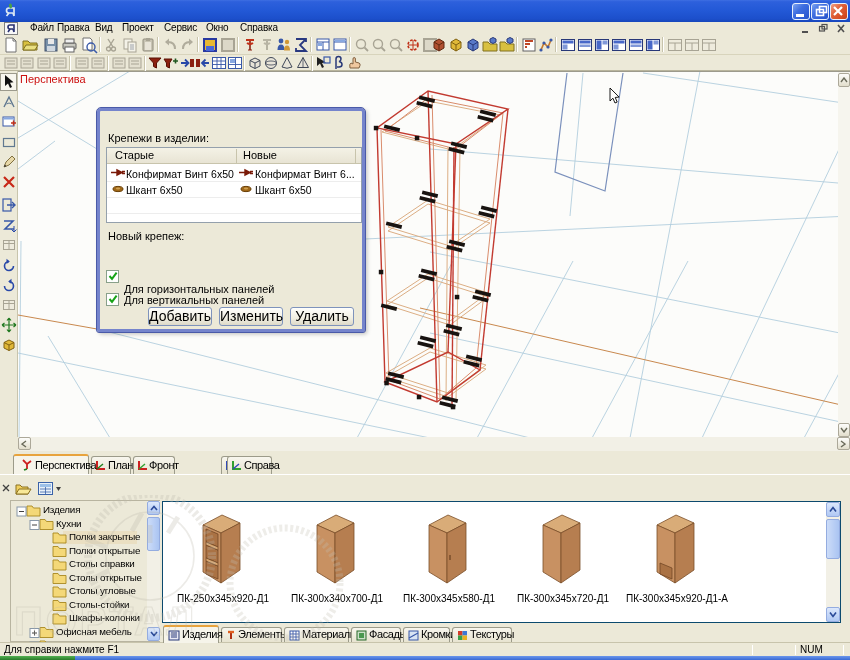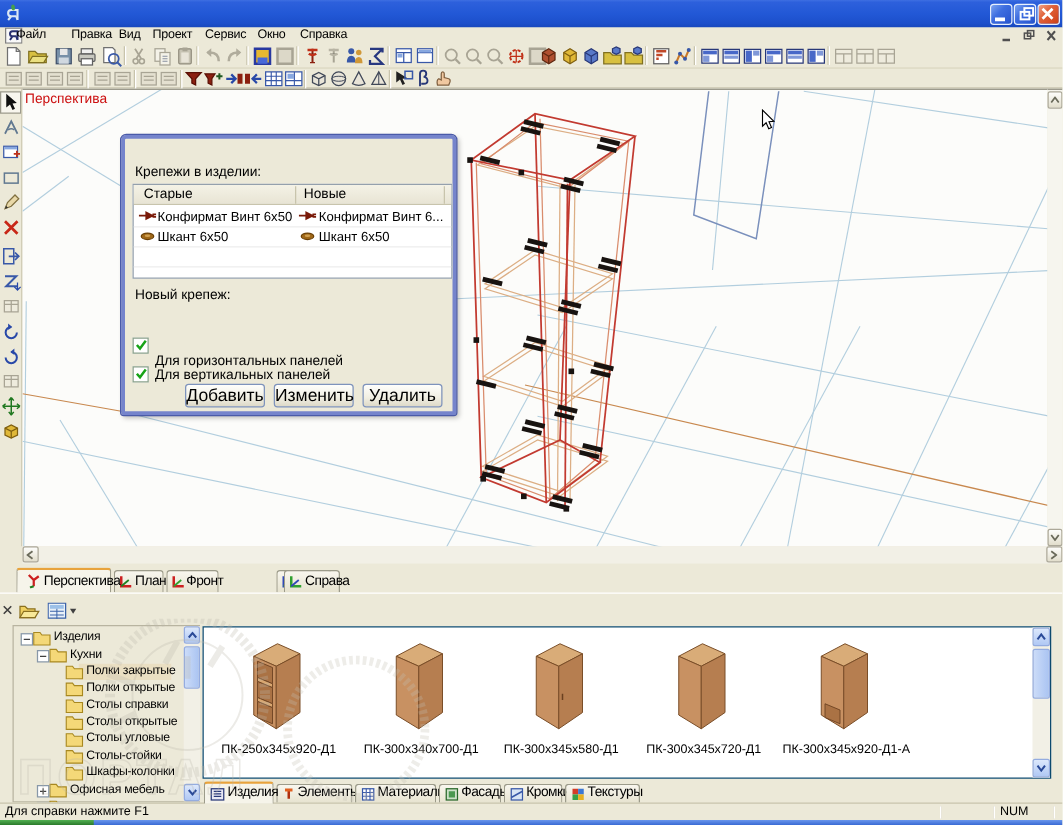--- a/index.html
+++ b/index.html
@@ -57,21 +57,21 @@
   </svg>
 </div>
 
 <div class="abs menubar">
   <svg class="abs" style="left:4px; top:0px;" width="14" height="13">
     <rect x="0.5" y="0.5" width="13" height="12" fill="#F8F8F8" stroke="#808080"></rect>
     <g transform="translate(14,0) scale(-1,1)">
         <path d="M4,10 L4,3 L8,3 Q10,3 10,5 Q10,7 8,7 L5,7 M5,7 L4,10 M8,7 L10,10" stroke="#283070" stroke-width="1.6" fill="none"></path>
       </g>
   </svg>
-  <span class="menuitem" style="left:13px;">Файл</span>
+  <span class="menuitem" style="left:30px;">Файл</span>
   <span class="menuitem" style="left:57px;">Правка</span>
   <span class="menuitem" style="left:95px;">Вид</span>
   <span class="menuitem" style="left:122px;">Проект</span>
   <span class="menuitem" style="left:164px;">Сервис</span>
   <span class="menuitem" style="left:206px;">Окно</span>
   <span class="menuitem" style="left:240px;">Справка</span>
   <svg class="abs" style="left:800px; top:1px;" width="50" height="12">
     <rect x="2" y="8" width="6" height="2" fill="#505050"></rect>
     <rect x="19.5" y="3.5" width="5" height="4.5" fill="none" stroke="#505050" stroke-width="1.2"></rect>
     <rect x="22" y="1.5" width="5" height="4.5" fill="none" stroke="#505050" stroke-width="1.2"></rect>

